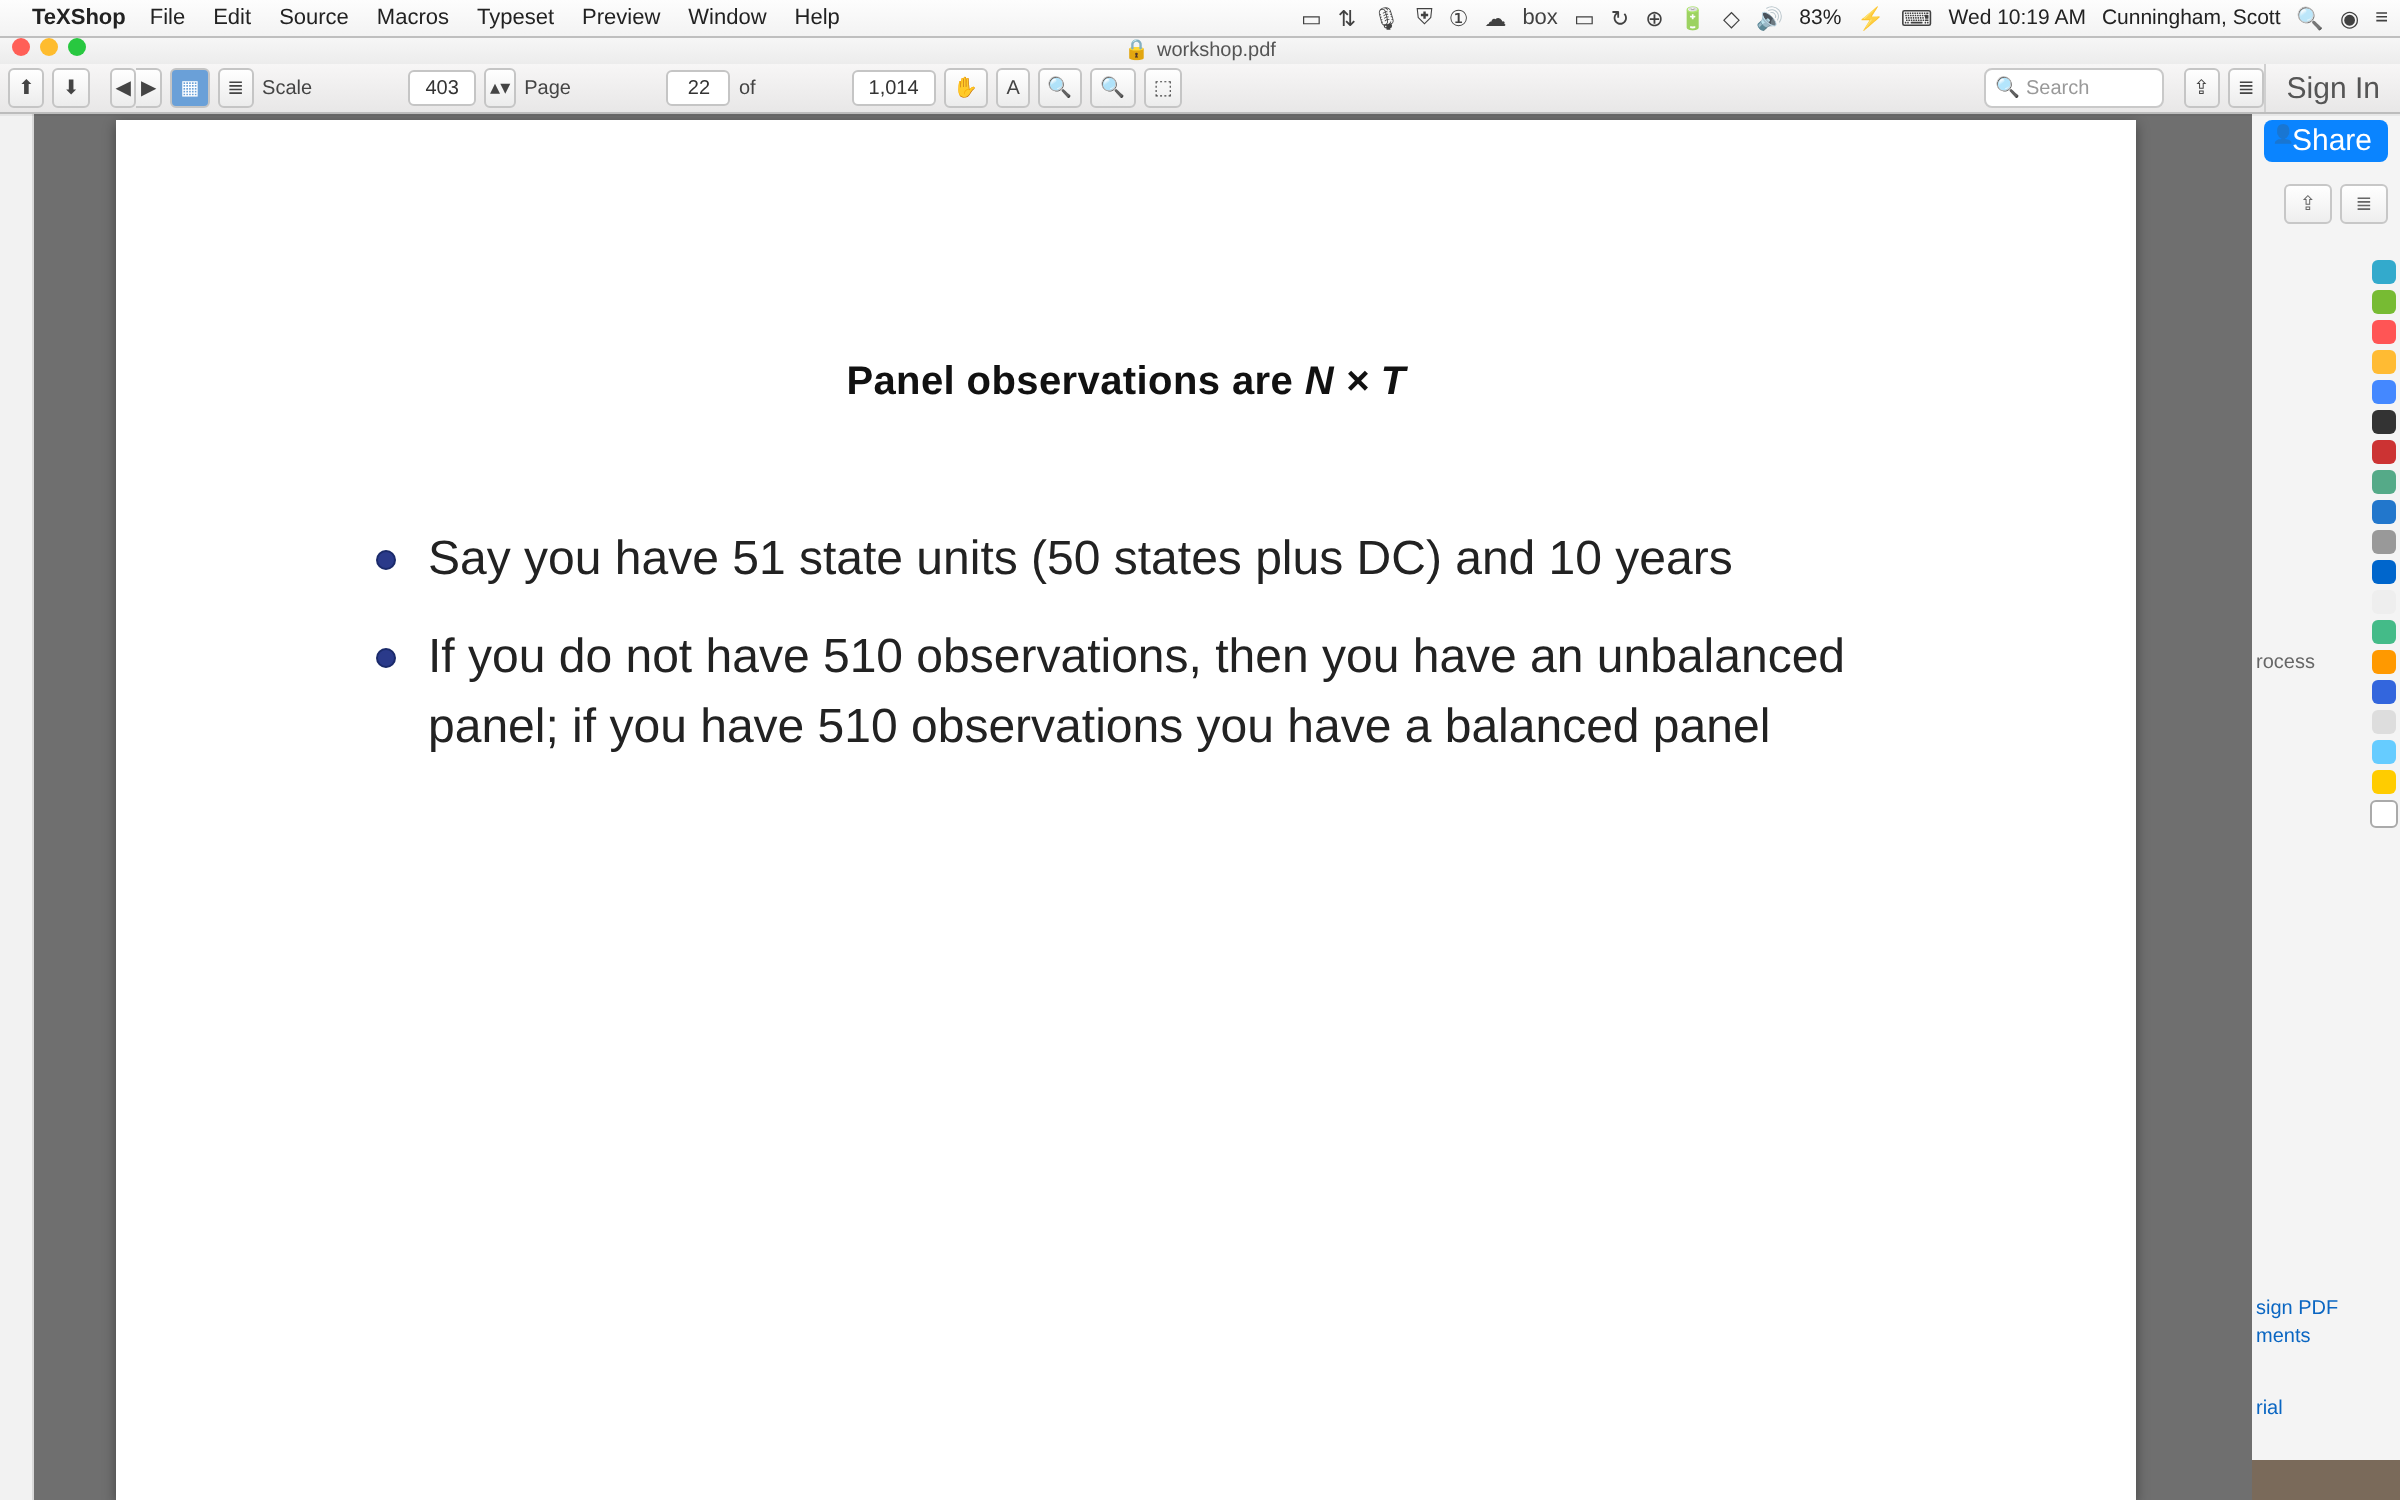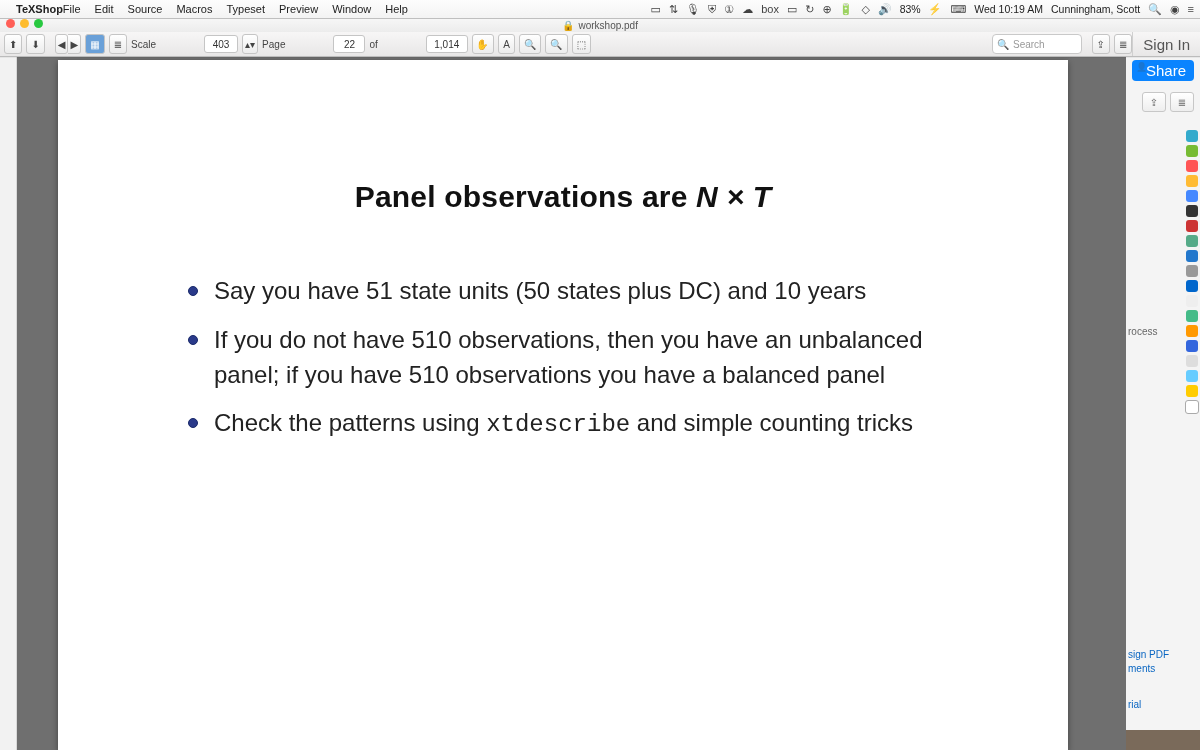--- a/index.html
+++ b/index.html
@@ -1,40 +1,40 @@
 <!DOCTYPE html>
 <html><head>
 <meta charset="utf-8">
 <style>
   html,body{margin:0;padding:0;width:1200px;height:750px;overflow:hidden;font-family:-apple-system,"Helvetica Neue",Arial,sans-serif;background:#7a6a5a;}
   
   .menubar{position:absolute;top:0;left:0;right:0;height:18px;background:linear-gradient(#fdfdfd,#f3f3f3);border-bottom:1px solid #bfbfbf;display:flex;align-items:center;font-size:11px;color:#222;z-index:50;}
   .menubar .apple{margin:0 8px;font-size:12px;}
-  .menubar .appname{font-weight:600;}
+  .menubar .appname{font-weight:600;margin-right:12px;}
   .menubar .menuitem{margin-right:14px;}
   .menubar .spacer{flex:1;}
   .menubar .right{display:flex;align-items:center;gap:8px;margin-right:6px;font-size:10.5px;}
   .menubar .ic{font-size:11px;opacity:.85;}
   
   .titlebar{position:absolute;top:18px;left:0;right:0;height:14px;background:linear-gradient(#f7f7f7,#ececec);border-bottom:1px solid #c9c9c9;display:flex;align-items:center;justify-content:center;font-size:10px;color:#555;z-index:40;}
   .traffic{position:absolute;left:6px;top:1px;display:flex;gap:5px;}
   .dot{width:9px;height:9px;border-radius:50%;}
   .red{background:#ff5f57;} .yel{background:#febc2e;} .grn{background:#28c840;}
   
   .toolbar{position:absolute;top:32px;left:0;right:0;height:24px;background:linear-gradient(#f7f6f6,#e8e7e7);border-bottom:1px solid #bcbcbc;display:flex;align-items:center;font-size:10px;color:#333;z-index:40;box-shadow:0 1px 0 rgba(0,0,0,.05);}
   .tbtn{border:1px solid #c5c5c5;background:linear-gradient(#fff,#ececec);border-radius:3px;height:18px;display:inline-flex;align-items:center;justify-content:center;margin-left:4px;padding:0 4px;font-size:10px;color:#444;}
   .tbox{border:1px solid #c5c5c5;background:#fff;border-radius:3px;height:16px;padding:0 3px;font-size:10px;color:#333;text-align:center;margin-left:44px;}
   .tlbl{margin:0 4px;font-size:10px;color:#444;}
   .toolbar .grow{flex:1;}
   .search{border:1px solid #c9c9c9;background:#fff;border-radius:4px;height:18px;width:78px;display:flex;align-items:center;padding:0 5px;color:#999;font-size:10px;margin-right:6px;}
   .signin{border-left:1px solid #d0d0d0;height:24px;display:flex;align-items:center;padding:0 10px;font-size:15px;color:#555;}
   
   .docwrap{position:absolute;top:56px;left:0;width:1126px;bottom:0;background:#6f6f6f;display:flex;justify-content:center;overflow:hidden;z-index:30;}
   .page{margin-top:4px;width:1010px;height:690px;background:#fff;box-shadow:0 2px 6px rgba(0,0,0,.4);padding:120px 90px 0 90px;box-sizing:border-box;font-family:"Helvetica Neue",Arial,sans-serif;color:#111;}
-  .slide-title{text-align:center;font-size:30px;font-weight:700;letter-spacing:.2px;margin-bottom:60px;}
+  .slide-title{text-align:center;font-size:20px;font-weight:700;letter-spacing:.2px;margin-bottom:60px;}
   .slide-title .math{font-style:italic;font-weight:600;}
   ul.bullets{list-style:none;padding:0;margin:0 0 0 40px;}
   ul.bullets li{position:relative;font-size:24px;line-height:1.45;margin-bottom:14px;padding-left:26px;color:#222;}
   ul.bullets li::before{content:"";position:absolute;left:0;top:12px;width:8px;height:8px;border-radius:50%;background:#2a3a8a;border:1px solid #1a2a6a;}
   .mathinline{font-style:normal;font-family:"Latin Modern Math","Cambria Math",serif;}
   code.tt{font-family:"Menlo","Courier New",monospace;font-size:24px;}
   
   .rightpanel{position:absolute;top:56px;right:0;width:74px;bottom:20px;background:#f4f4f4;border-left:1px solid #c8c8c8;z-index:25;font-size:10px;color:#555;}
   .share{position:absolute;top:4px;right:6px;background:#0a84ff;color:#fff;font-size:15px;border-radius:4px;padding:2px 8px 2px 14px;}
   .share::before{content:"👤";position:absolute;left:4px;top:2px;font-size:9px;}
@@ -130,21 +130,20 @@
 <div class="ruler"></div>
 
 <div class="docwrap">
   <div class="page">
     <div class="slide-title">
       <span>Panel observations are </span><span class="math">N × T</span>
     </div>
     <ul class="bullets">
       <li><span>Say you have 51 state units (50 states plus DC) and 10 years</span></li>
       <li><span>If you do not have 510 observations, then you have an unbalanced panel; if you have 510 observations you have a balanced panel</span></li>
-      <li><span>Check the patterns using </span><code class="tt">xtdescribe</code><span> and simple counting tricks</span></li>
     </ul>
   </div>
 </div>
 
 <div class="rightpanel">
   <div class="share">Share</div>
   <div class="rbtns">
     <div class="rb">⇪</div>
     <div class="rb">≣</div>
   </div>

